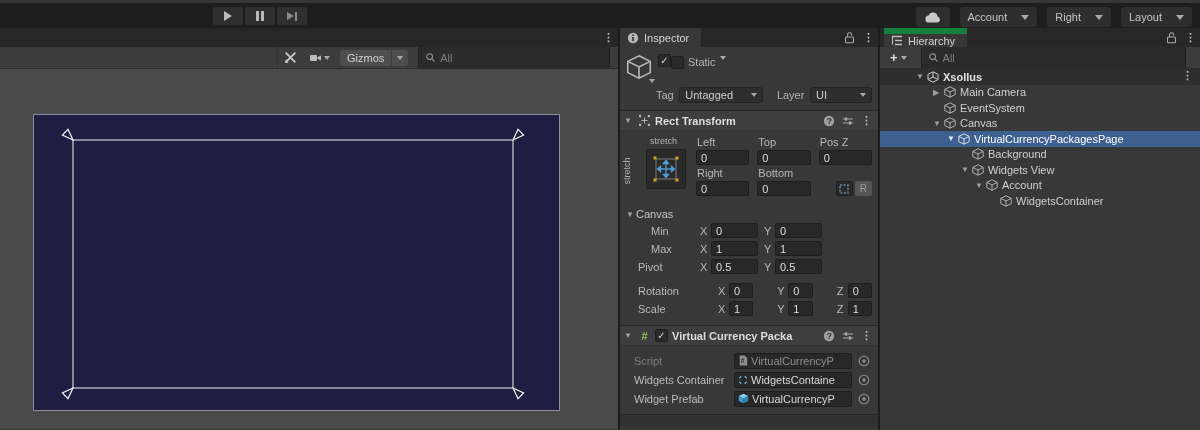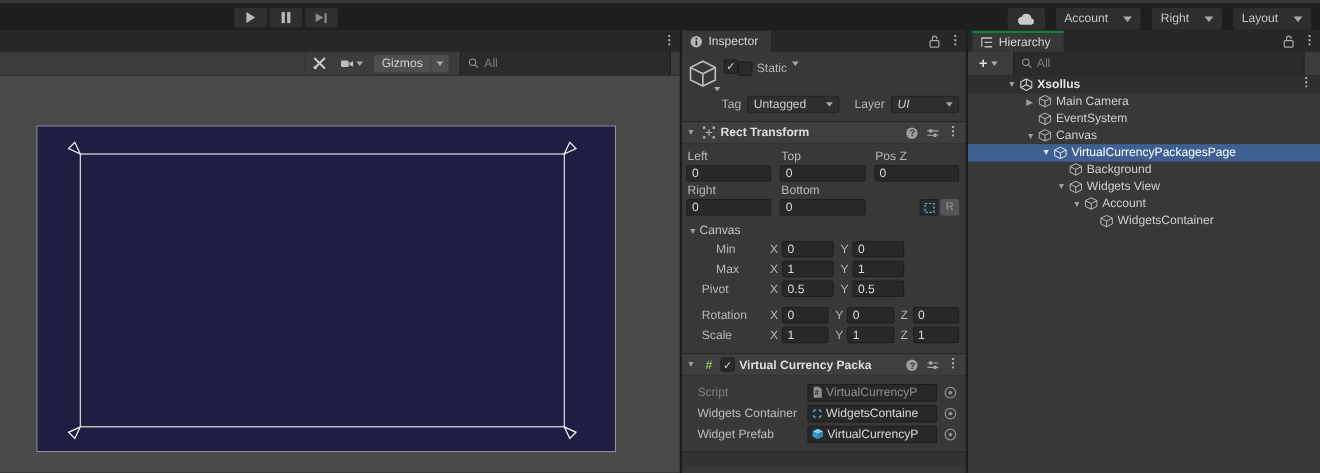--- a/index.html
+++ b/index.html
@@ -19,21 +19,21 @@
   .top-right { position:absolute; right:8px; top:4px; display:flex; gap:10px; }
   .tr-btn { height:20px; background:#2e2e2e; border-radius:3px; display:flex; align-items:center; padding:0 8px; gap:14px; color:#c6c6c6; }
   .tr-btn.cloud { width:34px; justify-content:center; padding:0; }
   .caret { width:0; height:0; border-left:4px solid transparent; border-right:4px solid transparent; border-top:5px solid #a9a9a9; }
   .caret.sm { border-left-width:3.5px; border-right-width:3.5px; border-top-width:4.5px; }
 
   
   .panel { position:absolute; top:28px; height:402px; background:#383838; }
   .tabbar { height:19px; background:#272727; display:flex; align-items:stretch; position:relative; }
   .tab { display:flex; align-items:center; gap:5px; background:#373737; padding:0 12px 0 7px; color:#d4d4d4; position:relative; }
-  .tab.focused { border-top:2px solid #15803d; }
+  .tab.focused { border-top:6px solid #15803d; }
   .tabbar-icons { position:absolute; right:4px; top:0; height:19px; display:flex; align-items:center; gap:8px; }
   .kebab { color:#bdbdbd; font-size:11px; line-height:1; letter-spacing:0; font-weight:bold; }
   .vdiv { position:absolute; top:28px; width:2px; height:402px; background:#1c1c1c; }
 
   
   #scene-panel { left:0; width:618px; }
   .scene-toolbar { height:22px; background:#3c3c3c; border-bottom:1px solid #2d2d2d; display:flex; align-items:center; }
   .scene-toolbar .spacer { width:278px; height:100%; border-right:1px solid #333333; }
   .icon-btn { display:flex; align-items:center; gap:2px; padding:0 6px; height:100%; }
   .gizmos-btn { height:16px; background:#4e4e4e; border-radius:3px; display:flex; align-items:center; margin-left:4px; }
@@ -48,41 +48,41 @@
   
   #inspector-panel { left:620px; width:258px; }
   .go-header { display:flex; align-items:flex-start; padding:7px 6px 0 6px; }
   .go-icon { position:relative; width:28px; height:28px; margin-right:4px; }
   .go-icon .foldmini { position:absolute; right:-1px; bottom:-1px; }
   .checkbox { width:13px; height:13px; background:#2a2a2a; border:1px solid #1d1d1d; border-radius:2px; display:flex; align-items:center; justify-content:center; color:#d8d8d8; font-size:10px; }
   .go-name { flex:1; height:17px; margin:1px 6px 0 6px; background:#232323; border:1px solid #111; border-radius:2px; padding:1px 4px; font-weight:bold; color:#e8e8e8; overflow:hidden; white-space:nowrap; }
   .static-wrap { display:flex; align-items:flex-start; gap:4px; margin-top:2px; color:#b5b5b5; }
   .tagrow { display:flex; align-items:center; padding:5px 6px 7px 36px; gap:5px; color:#b5b5b5;justify-content:space-between; }
   .dropdown { height:16px; background:#2e2e2e; border:1px solid #232323; border-radius:3px; display:flex; align-items:center; justify-content:space-between; padding:0 5px; color:#cdcdcd; gap:6px; }
-  .dd-tag { width:84px; } .dd-layer { width:62px;font-style:italic; }
+  .dd-tag { width:84px; } .dd-layer { width:62px; }
   .comp-header { height:21px; background:#3e3e3e; border-top:1px solid #282828; border-bottom:1px solid #333; display:flex; align-items:center; padding:0 6px 0 4px; gap:4px; }
   .comp-title { font-weight:bold; color:#dedede; flex:1; white-space:nowrap; overflow:hidden; }
   .fold { color:#9f9f9f; font-size:8px; width:10px; display:inline-block; }
   .hdr-icons { display:flex; align-items:center; gap:7px; }
   .rt-body { padding:5px 6px 6px 4px; }
   .rt-top { display:flex; }
   .anchor-zone { position:relative; width:72px; height:64px; flex:none; }
   .stretch-h { position:absolute; left:26px; top:0; font-size:9px; color:#b2b2b2; }
   .stretch-v { position:absolute; left:-11px; top:30px; font-size:9px; color:#b2b2b2; transform:rotate(-90deg); }
   .preset-box { position:absolute; left:22px; top:13px; width:40px; height:40px; background:#2a2a2a; border:1px solid #1e1e1e; border-radius:2px; }
   .rt-grid { flex:1; display:grid; grid-template-columns:1fr 1fr 1fr; gap:2px 8px; align-content:start; }
   .flabel { color:#b8b8b8; padding-left:1px; }
   .field { height:15px; background:#282828; border:1px solid #1e1e1e; border-radius:2px; padding:1px 4px; color:#dcdcdc; overflow:hidden; white-space:nowrap; }
   .btncell { display:flex; gap:2px; justify-content:flex-end; align-items:center; }
   .sq-btn { width:17px; height:15px; border-radius:2px; display:flex; align-items:center; justify-content:center; }
   .bp-btn { background:#2a2a2a; border:1px solid #1e1e1e; }
   .r-btn { background:#565656; color:#9c9c9c; font-size:10px; }
   .foldrow { display:flex; align-items:center; margin:8px 0 3px 2px; color:#c2c2c2; }
   .grid2 { display:grid; grid-template-columns:56px 1fr 1fr 44px; gap:3px 6px; margin:0 0 3px 14px; align-items:center; }
-  .grid3 { display:grid; grid-template-columns:56px 1fr 1fr 1fr; gap:3px 6px; margin:0 0 3px 14px; align-items:center; }
+  .grid3 { display:grid; grid-template-columns:56px 1fr 1fr 1fr; gap:3px 24px; margin:0 0 3px 14px; align-items:center; }
   .axiscell { display:flex; align-items:center; gap:4px; }
   .axis-letter { color:#b8b8b8; width:7px; flex:none; }
   .axiscell .field { flex:1; }
   .lbl2 { color:#b8b8b8; } .lbl-indent { padding-left:13px; }
   .mt8 { margin-top:9px; }
   .comp2-body { padding:5px 6px 6px 14px; }
   .prop-row { display:grid; grid-template-columns:96px 1fr 16px; gap:4px; align-items:center; height:19px; }
   .prop-label { color:#bdbdbd; } .prop-label.disabled { color:#7f7f7f; }
   .obj-field { height:16px; background:#282828; border:1px solid #1e1e1e; border-radius:2px; display:flex; align-items:center; gap:3px; padding:0 3px; overflow:hidden; white-space:nowrap; color:#d8d8d8; }
   .obj-field.disabled { color:#8f8f8f; }
@@ -262,20 +262,40 @@
             <path d="M1 4 H11 M1 8 H11" stroke="#a8a8a8" stroke-width="1"></path>
             <rect x="2.8" y="2.4" width="2.4" height="3.2" fill="#a8a8a8"></rect>
             <rect x="6.8" y="6.4" width="2.4" height="3.2" fill="#a8a8a8"></rect>
           </svg>
         <span class="kebab">⋮</span>
       </div>
     </div>
 
     <div class="rt-body">
       <div class="rt-top">
+        <div class="anchor-zone">
+          <span class="stretch-h">stretch</span>
+          <span class="stretch-v">stretch</span>
+          <div class="preset-box">
+            <svg width="38" height="38" viewBox="0 0 38 38">
+              <rect x="9" y="9" width="20" height="20" fill="none" stroke="#7a7a7a" stroke-width="1"></rect>
+              <rect x="6.5" y="6.5" width="3" height="3" fill="#d2a41a"></rect>
+              <rect x="28.5" y="6.5" width="3" height="3" fill="#d2a41a"></rect>
+              <rect x="6.5" y="28.5" width="3" height="3" fill="#d2a41a"></rect>
+              <rect x="28.5" y="28.5" width="3" height="3" fill="#d2a41a"></rect>
+              <g stroke="#4e9fd4" stroke-width="1.3" fill="#4e9fd4">
+                <path d="M13 19 H25 M19 13 V25" fill="none"></path>
+                <polygon points="13.5,16.5 13.5,21.5 10.5,19"></polygon>
+                  <polygon points="24.5,16.5 24.5,21.5 27.5,19"></polygon>
+                <polygon points="16.5,13.5 21.5,13.5 19,10.5"></polygon>
+                  <polygon points="16.5,24.5 21.5,24.5 19,27.5"></polygon>
+              </g>
+            </svg>
+          </div>
+        </div>
         <div class="rt-grid">
           <span class="flabel">Left</span>
           <span class="flabel">Top</span>
           <span class="flabel">Pos Z</span>
           <div class="field">0</div>
           <div class="field">0</div>
           <div class="field">0</div>
           <span class="flabel">Right</span>
           <span class="flabel">Bottom</span>
           <span></span>

